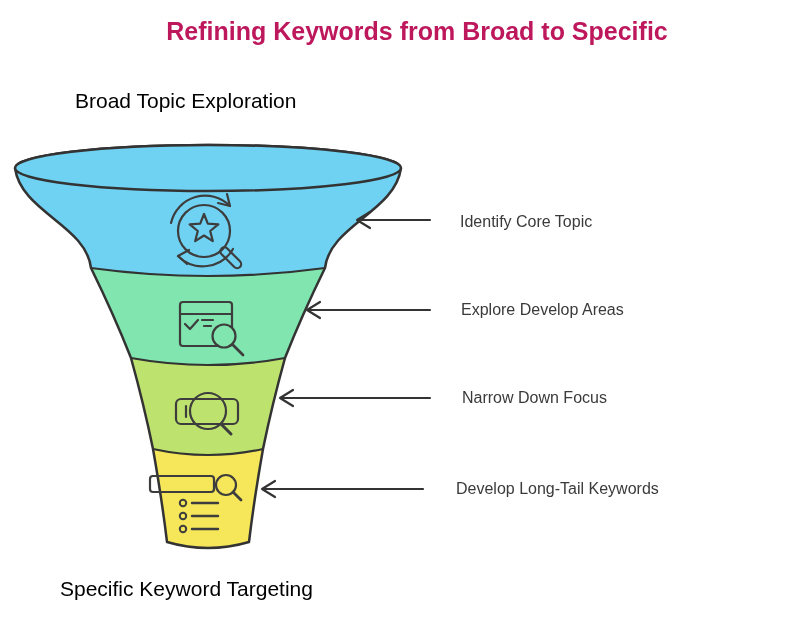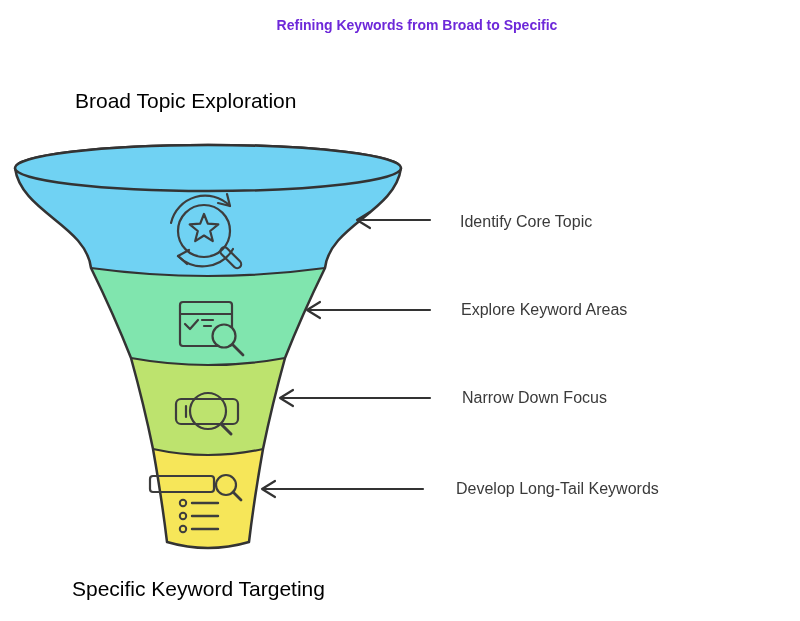--- a/index.html
+++ b/index.html
@@ -2,43 +2,43 @@
 <html><head>
 <meta charset="utf-8">
 <style>
   html,body{margin:0;padding:0;background:#ffffff;}
   .canvas{
     position:relative;width:800px;height:621px;background:#ffffff;
     font-family:"Liberation Sans",sans-serif;overflow:hidden;
   }
   .title{
     position:absolute;top:17px;left:417px;transform:translateX(-50%);
-    font-size:14px;font-weight:bold;color:#6d28d9;white-space:nowrap;
+    font-size:25px;font-weight:bold;color:#be185d;white-space:nowrap;
   }
   .side-label{
     position:absolute;font-size:21px;color:#000000;white-space:nowrap;
   }
   .stage-label{
     position:absolute;font-size:16px;color:#3a3a3a;white-space:nowrap;line-height:24px;
   }
   svg{position:absolute;top:0;left:0;}
 </style>
 </head>
 <body>
 
 <div class="canvas">
 
   <div class="title">Refining Keywords from Broad to Specific</div>
 
   <div class="side-label" style="left:75px;top:89px">Broad Topic Exploration</div>
 
-  <div class="side-label" style="left:72px;top:577px">Specific Keyword Targeting</div>
+  <div class="side-label" style="left:60px;top:577px">Specific Keyword Targeting</div>
 
   <div class="stage-label" style="left:460px;top:210px">Identify Core Topic</div>
-  <div class="stage-label" style="left:461px;top:298px">Explore Keyword Areas</div>
+  <div class="stage-label" style="left:461px;top:298px">Explore Develop Areas</div>
   <div class="stage-label" style="left:462px;top:386px">Narrow Down Focus</div>
   <div class="stage-label" style="left:456px;top:477px">Develop Long-Tail Keywords</div>
 
   <svg width="800" height="621" viewBox="0 0 800 621">
     <defs>
       <clipPath id="funnelClip">
         <path d="M 15 168 A 193 23 0 0 1 401 168
                  C 395 212 330 225 325 268
                  Q 302 315 285 358
                  Q 272 405 263 449

